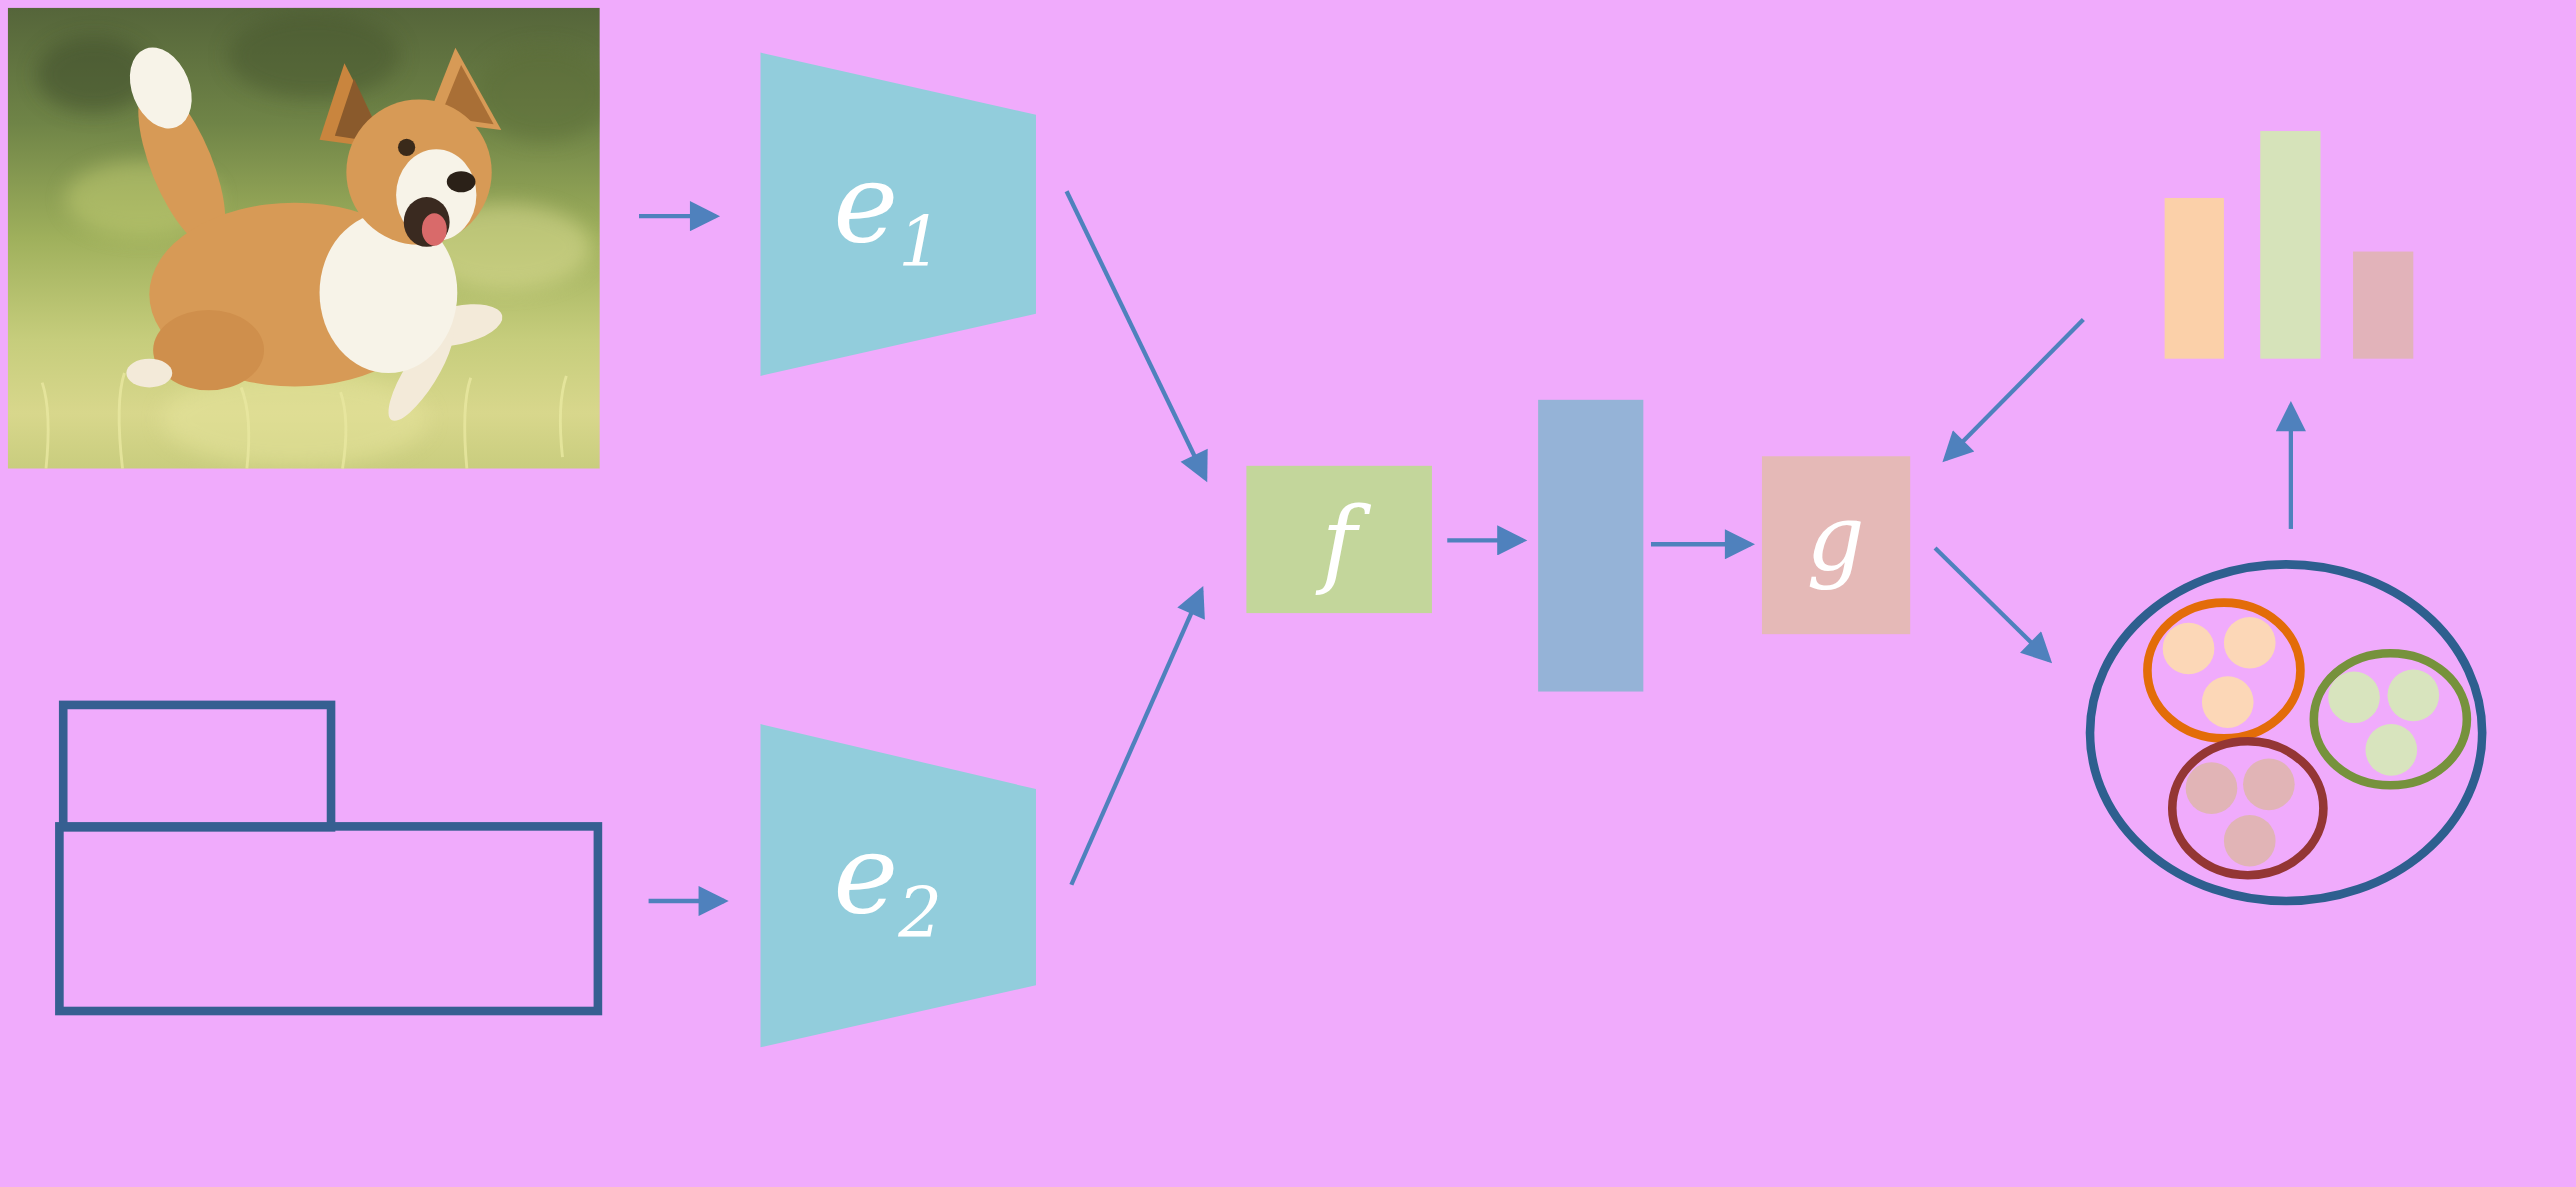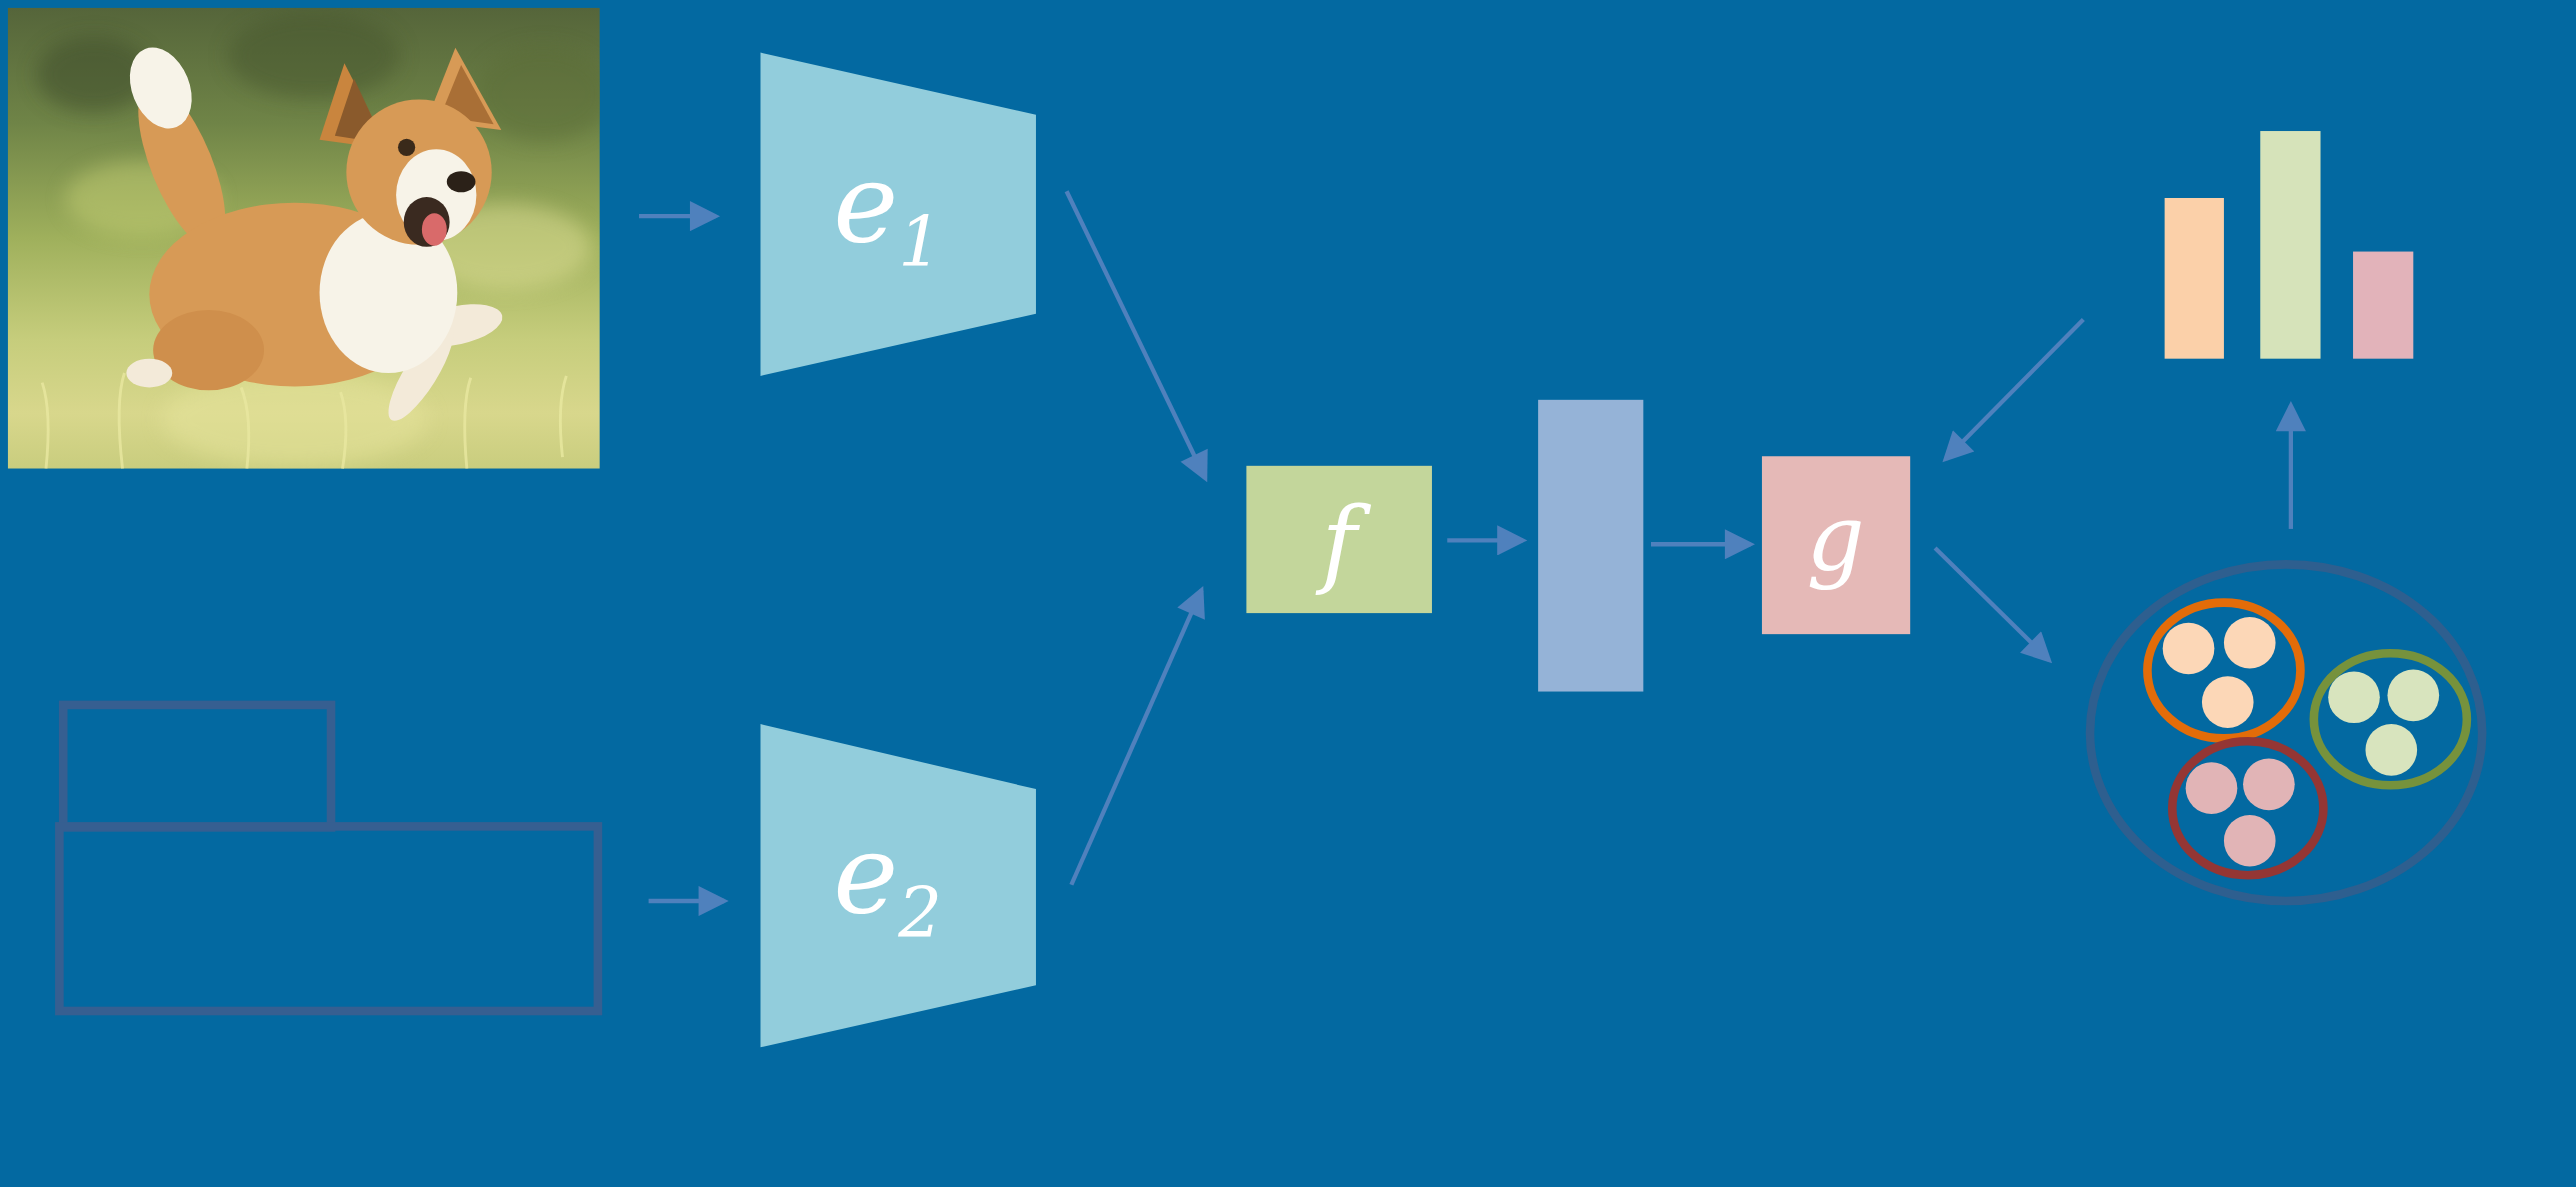--- a/index.html
+++ b/index.html
@@ -1,16 +1,16 @@
 <!DOCTYPE html>
 <html><head>
 <meta charset="utf-8">
 <style>
   html,body{margin:0;padding:0;background:#000;}
-  .canvas{position:relative;width:2576px;height:1187px;background:#0369a1;overflow:hidden;}
+  .canvas{position:relative;width:2576px;height:1187px;background:#f0abfc;overflow:hidden;}
   svg{display:block;}
   .lbl{font-family:"DejaVu Serif","Liberation Serif",serif;font-style:italic;fill:#ffffff;}
   .arrow{fill:none;stroke-width:4.5;marker-end:url(#ah);}
   .outline{fill:none;stroke-width:9;}
   .ellipse-outline{fill:none;stroke-width:9;}
 </style>
 </head>
 <body>
 
 <div class="canvas">

